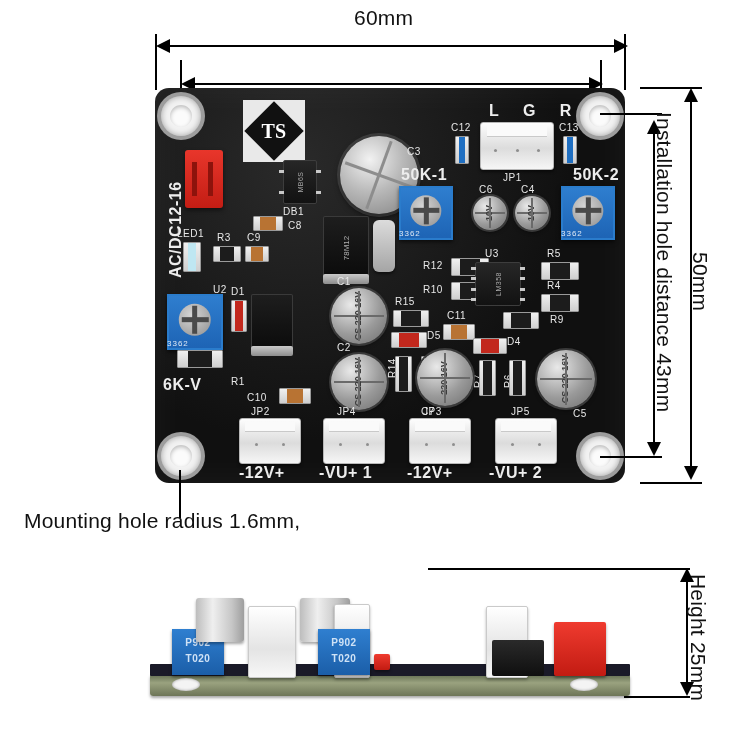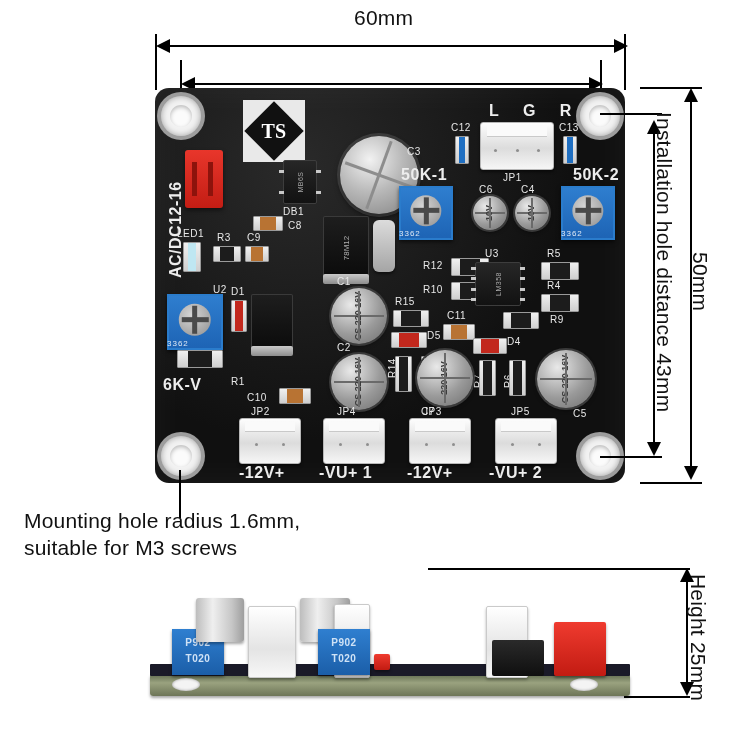--- a/index.html
+++ b/index.html
@@ -438,21 +438,20 @@
 
   <div class="line-v" style="left:653px;top:128px;height:320px;"></div>
   <div class="arrow ar-up" style="left:647px;top:120px;"></div>
   <div class="arrow ar-down" style="left:647px;top:442px;"></div>
   <div class="line-h" style="left:600px;top:113px;width:62px;"></div>
   <div class="line-h" style="left:600px;top:456px;width:62px;"></div>
   <div class="dimtext vtext" style="left:676px;top:112px;transform:rotate(90deg);">Installation hole distance 43mm</div>
 
   <div class="line-v" style="left:179px;top:470px;height:48px;"></div>
   <div class="dimtext" style="left:24px;top:509px;">Mounting hole radius 1.6mm,</div>
-  <div class="dimtext" style="left:24px;top:536px;">suitable for M3 screws</div>
 
   <div id="side">
 
     <div id="sboard">
       <div class="shole" style="left:22px;"></div>
       <div class="shole" style="left:420px;"></div>
     </div>
     <div class="sdark" style="left:150px;top:108px;width:480px;height:12px;"></div>
 
     <div class="spot" style="left:172px;top:73px;width:52px;height:46px;">

